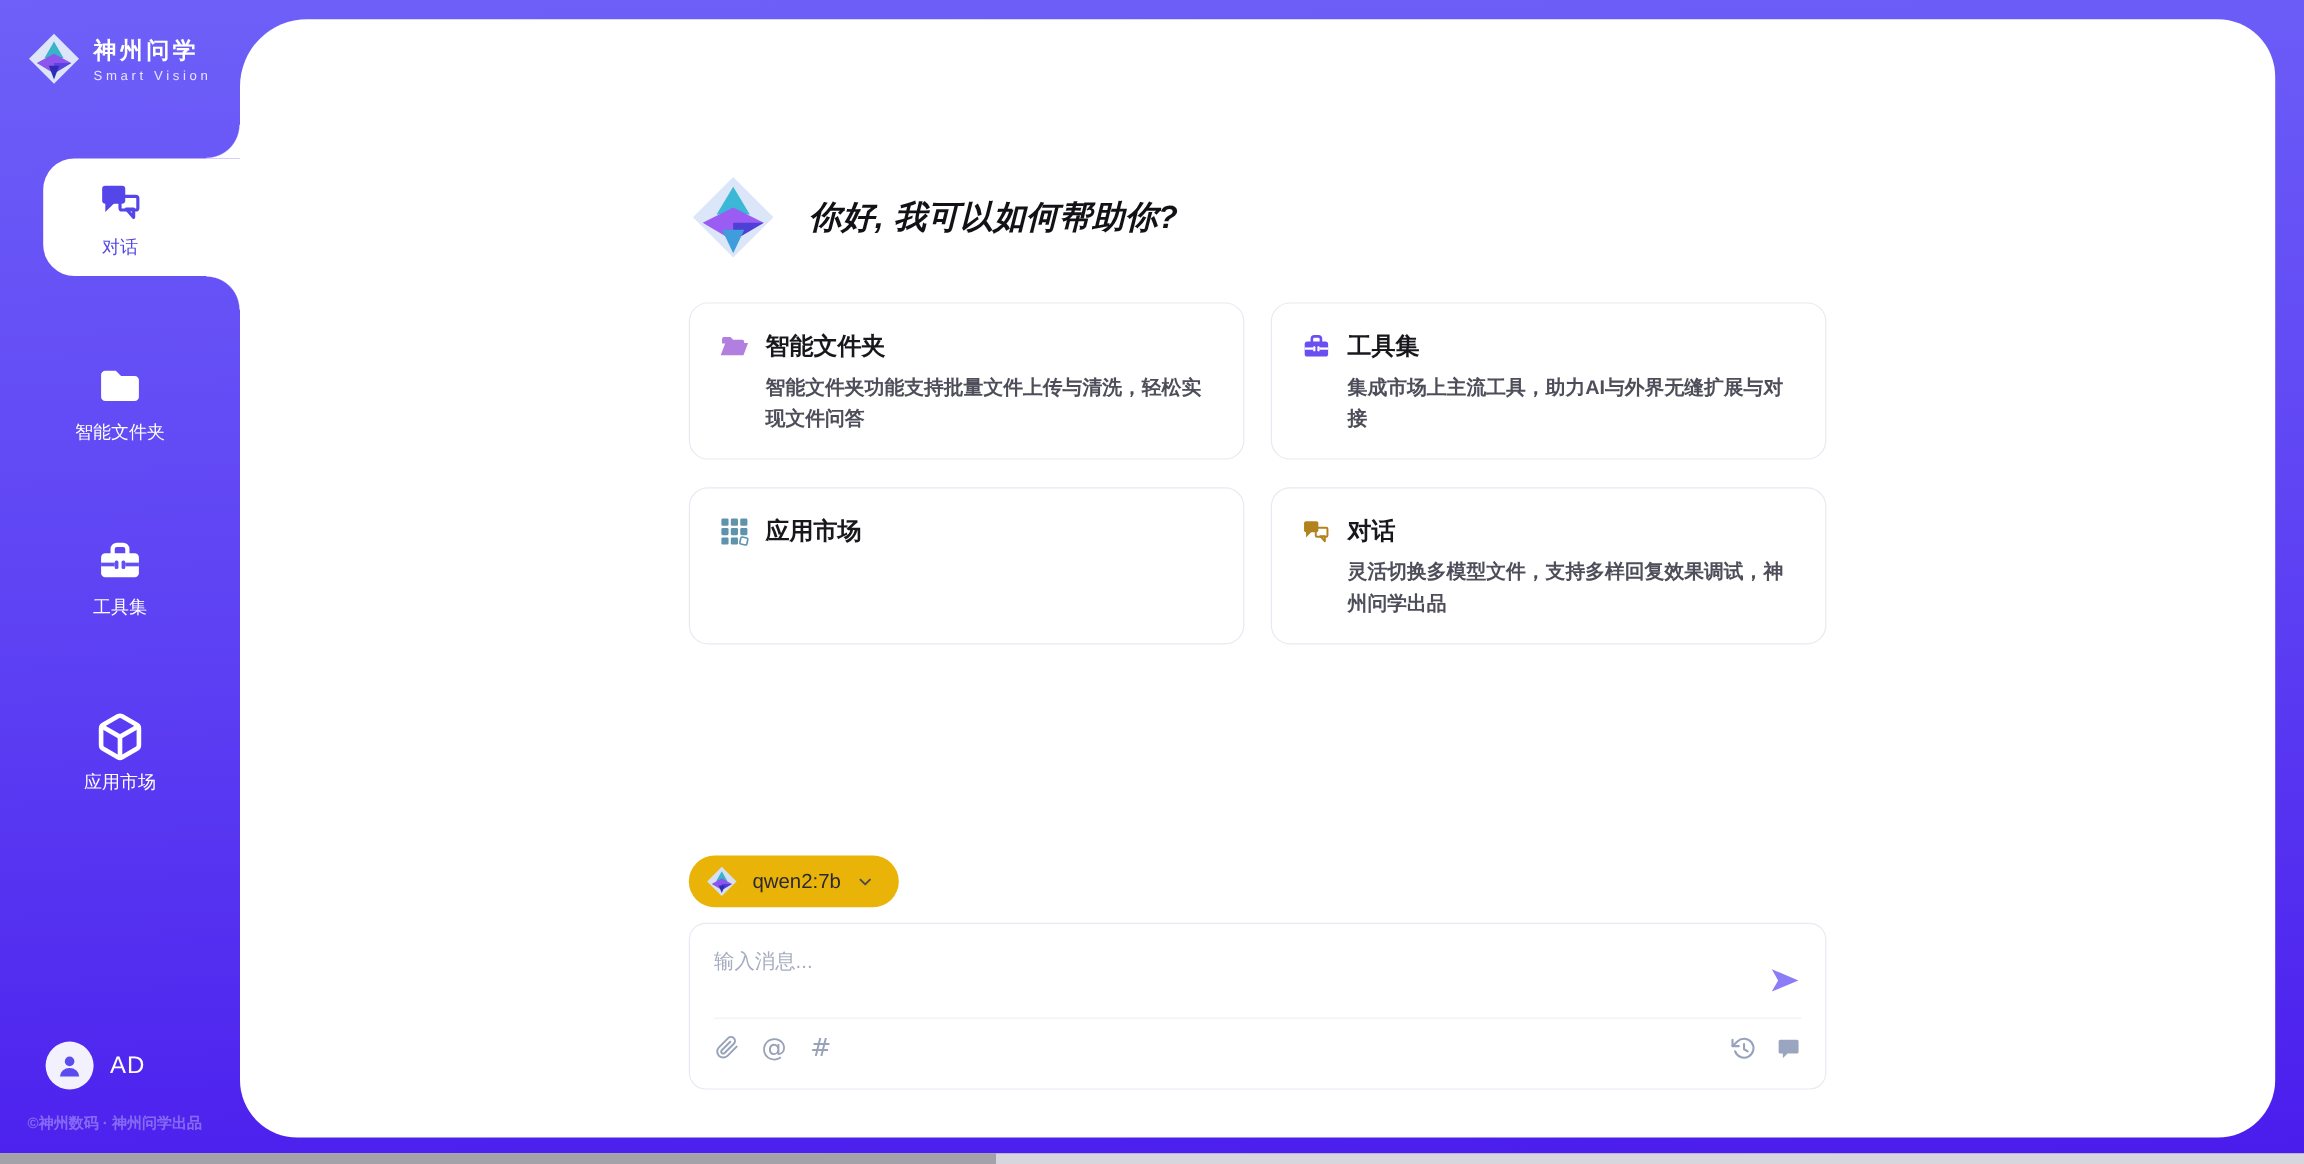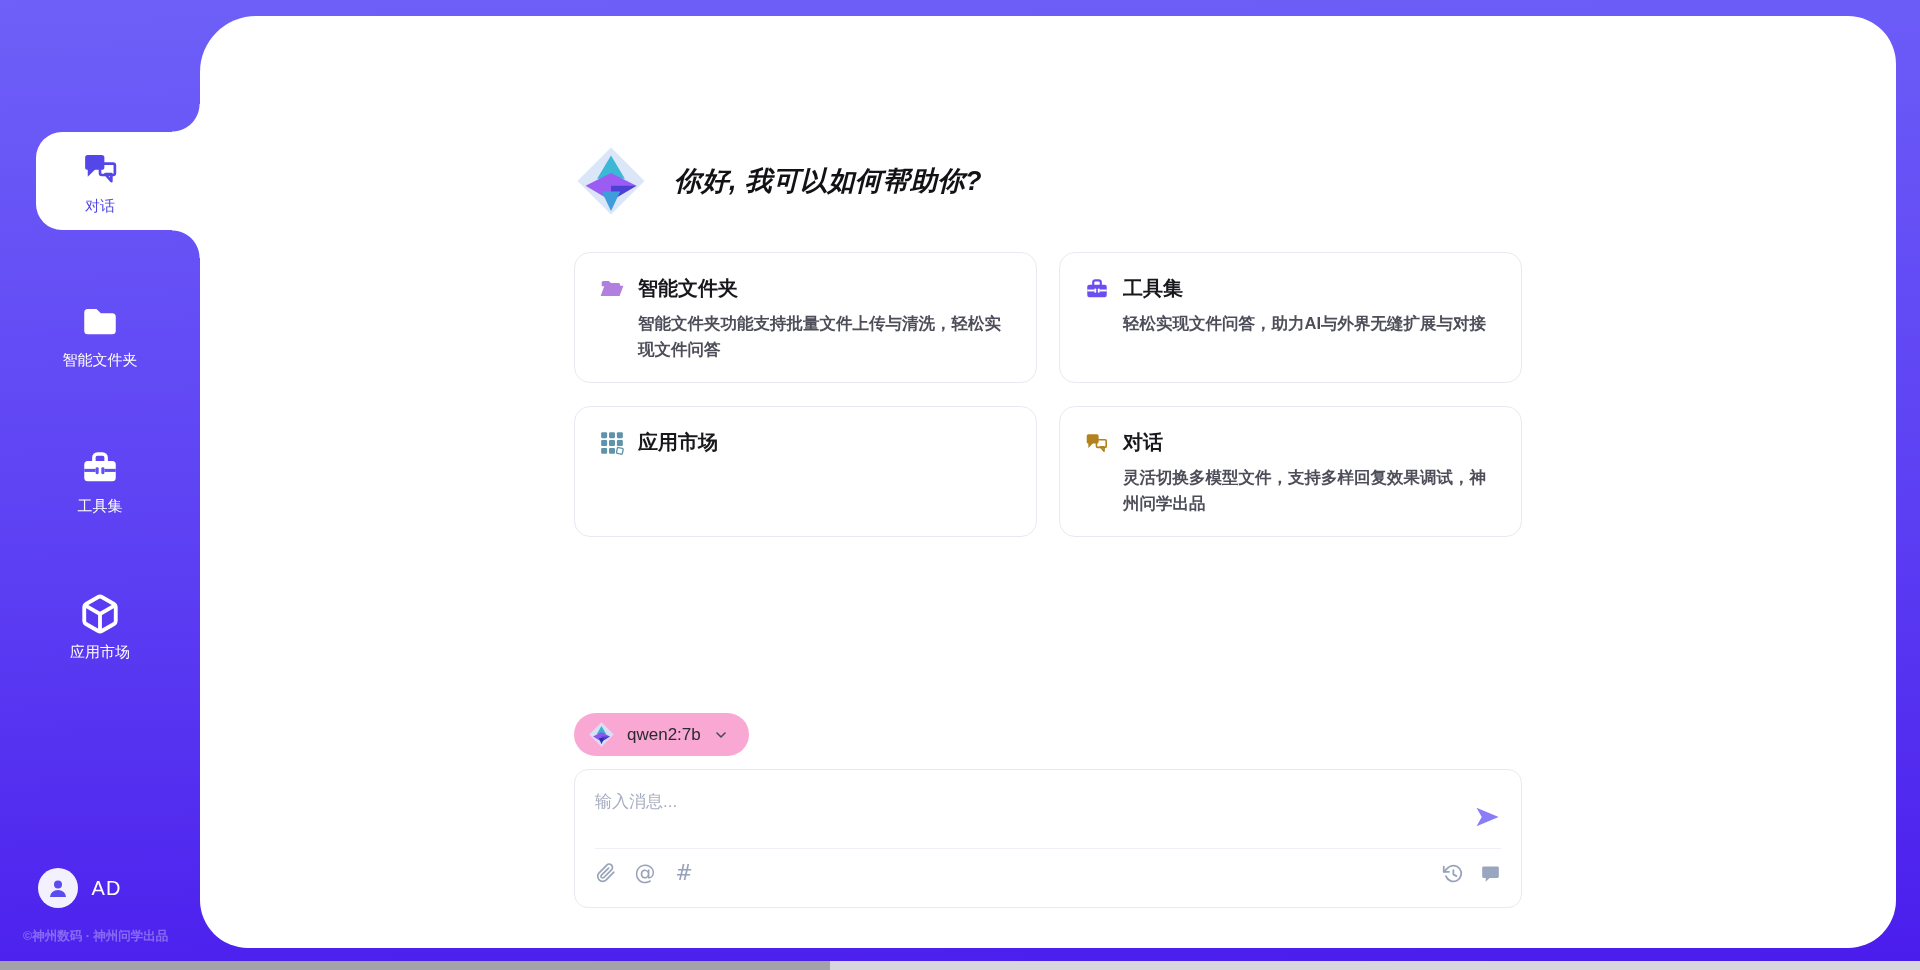--- a/index.html
+++ b/index.html
@@ -59,21 +59,21 @@
   }
   .card-head { display: flex; align-items: center; gap: 13px; }
   .card-icon { width: 26px; height: 26px; flex: 0 0 26px; }
   .card-title { font-size: 20px; font-weight: 700; color: #17171c; }
   .card-desc { margin: 8px 0 0 39px; font-size: 16.5px; line-height: 26px; color: #4e4e5a; font-weight: bold; }
 
   .spacer { flex: 1; }
 
   .model-pill {
     align-self: flex-start; display: flex; align-items: center; gap: 12px;
-    background: #f9a8d4; border-radius: 22px; padding: 8px 20px 8px 14px;
+    background: #eab308; border-radius: 22px; padding: 8px 20px 8px 14px;
     margin-bottom: 13px; cursor: pointer;
   }
   .model-gem { width: 27px; height: 27px; }
   .model-name { font-size: 17px; color: #2a2a32; }
   .chevron { width: 16px; height: 16px; }
 
   .composer {
     border: 1px solid #e8eaf3; border-radius: 14px; background: #fff;
     margin-bottom: 40px; padding: 14px 20px 10px 20px;
     display: flex; flex-direction: column;
@@ -95,20 +95,33 @@
 
   
   .hscrollbar { position: absolute; left: 0; bottom: 0; width: 100%; height: 9px; background: #d6d6dc; z-index: 10; }
   .hscroll-thumb { position: absolute; left: 0; top: 0; width: 830px; height: 9px; background: #a2a2a8; }
 </style>
 </head>
 <body>
 
 <div class="sidebar">
 
+  <div class="brand">
+    <svg class="brand-gem" viewBox="0 0 64 64">
+      <polygon points="32,3 61,32 32,61 3,32" fill="#dde5f8"></polygon>
+      <polygon points="32,12 43,31 21,31" fill="#38b4c9"></polygon>
+      <polygon points="12,37 32,26 52,37 32,49" fill="#8d55ee"></polygon>
+      <polygon points="32,37 52,37 32,49" fill="#5a43e0"></polygon>
+      <polygon points="26,40 38,40 32,56" fill="#2f2bb5"></polygon>
+    </svg>
+    <div>
+      <div class="brand-name">神州问学</div>
+      <div class="brand-sub">Smart Vision</div>
+    </div>
+  </div>
 
   <div class="nav-item active" style="top:132px">
     <div class="pill"></div>
     <div class="nav-inner">
       <svg class="nav-icon" viewBox="0 0 48 48">
         <rect x="7" y="9" width="22" height="17" rx="3" fill="currentColor"></rect>
         <polygon points="10,25 10,34 19,25" fill="currentColor"></polygon>
         <rect x="24" y="19" width="17" height="13" rx="2" fill="none" stroke="currentColor" stroke-width="3"></rect>
         <polygon points="37,31 37,39 30,31" fill="none" stroke="currentColor" stroke-width="3" stroke-linejoin="round"></polygon>
       </svg>
@@ -196,21 +209,21 @@
           <svg class="card-icon" viewBox="0 0 48 48" style="color:#6b4ef0">
             <path d="M17 17 v-5 a4 4 0 0 1 4-4 h6 a4 4 0 0 1 4 4 v5" fill="none" stroke="currentColor" stroke-width="4"></path>
             <rect x="6" y="16" width="36" height="23" rx="4" fill="currentColor"></rect>
             <rect x="6" y="25" width="13" height="3.5" fill="#fff"></rect>
             <rect x="29" y="25" width="13" height="3.5" fill="#fff"></rect>
             <rect x="19" y="23" width="3.5" height="8" rx="1.5" fill="#fff"></rect>
             <rect x="25.5" y="23" width="3.5" height="8" rx="1.5" fill="#fff"></rect>
           </svg>
           <div class="card-title">工具集</div>
         </div>
-        <div class="card-desc">轻松实现文件问答，助力AI与外界无缝扩展与对接</div>
+        <div class="card-desc">集成市场上主流工具，助力AI与外界无缝扩展与对接</div>
       </div>
 
       <div class="card">
         <div class="card-head">
           <svg class="card-icon" viewBox="0 0 48 48" style="color:#5e93ab">
             <rect x="4" y="4" width="11" height="11" rx="2" fill="currentColor"></rect>
             <rect x="18.5" y="4" width="11" height="11" rx="2" fill="currentColor"></rect>
             <rect x="33" y="4" width="11" height="11" rx="2" fill="currentColor"></rect>
             <rect x="4" y="18.5" width="11" height="11" rx="2" fill="currentColor"></rect>
             <rect x="18.5" y="18.5" width="11" height="11" rx="2" fill="currentColor"></rect>

